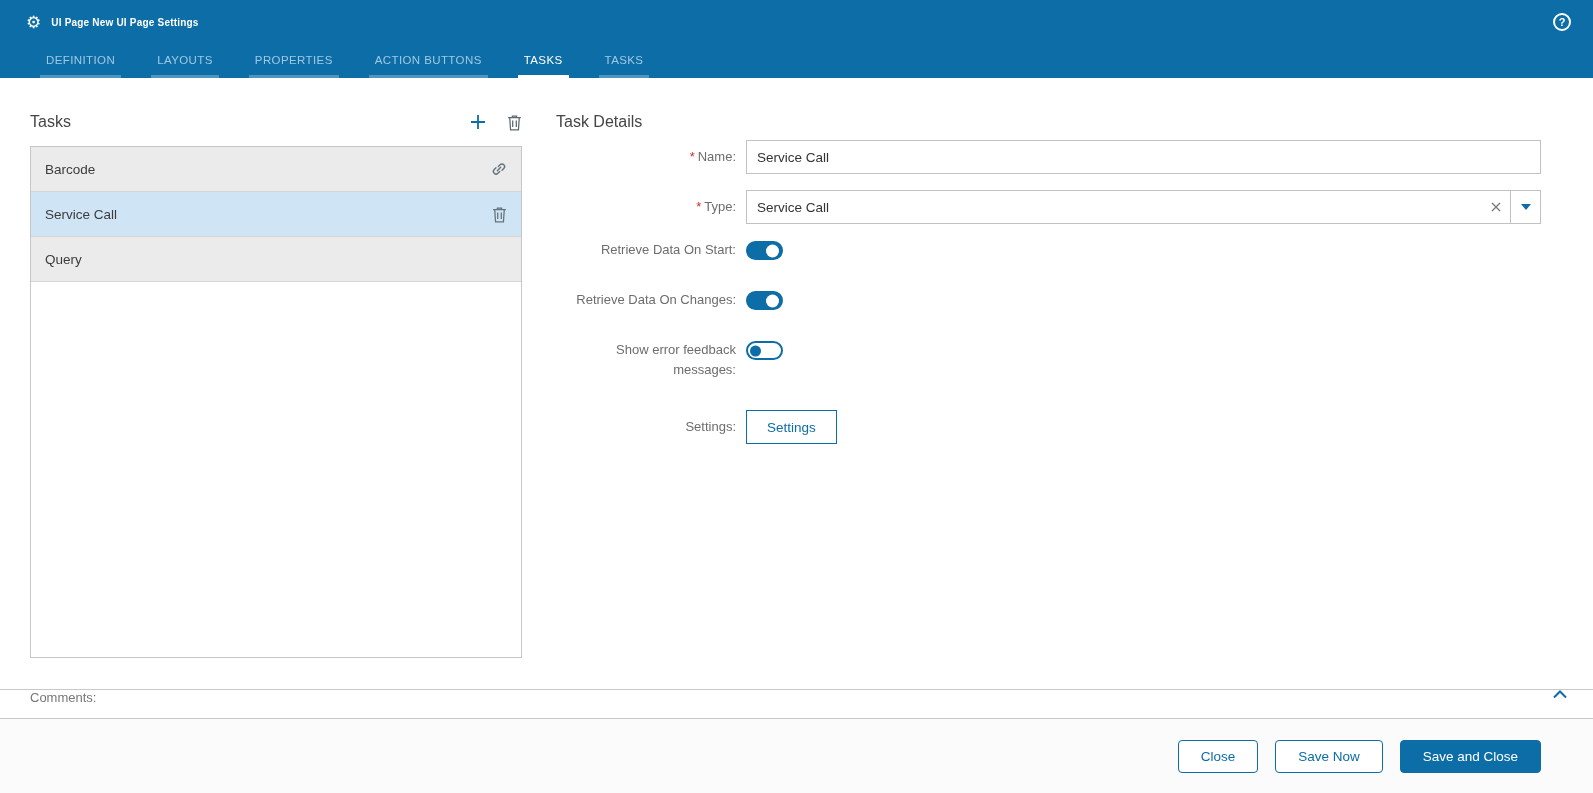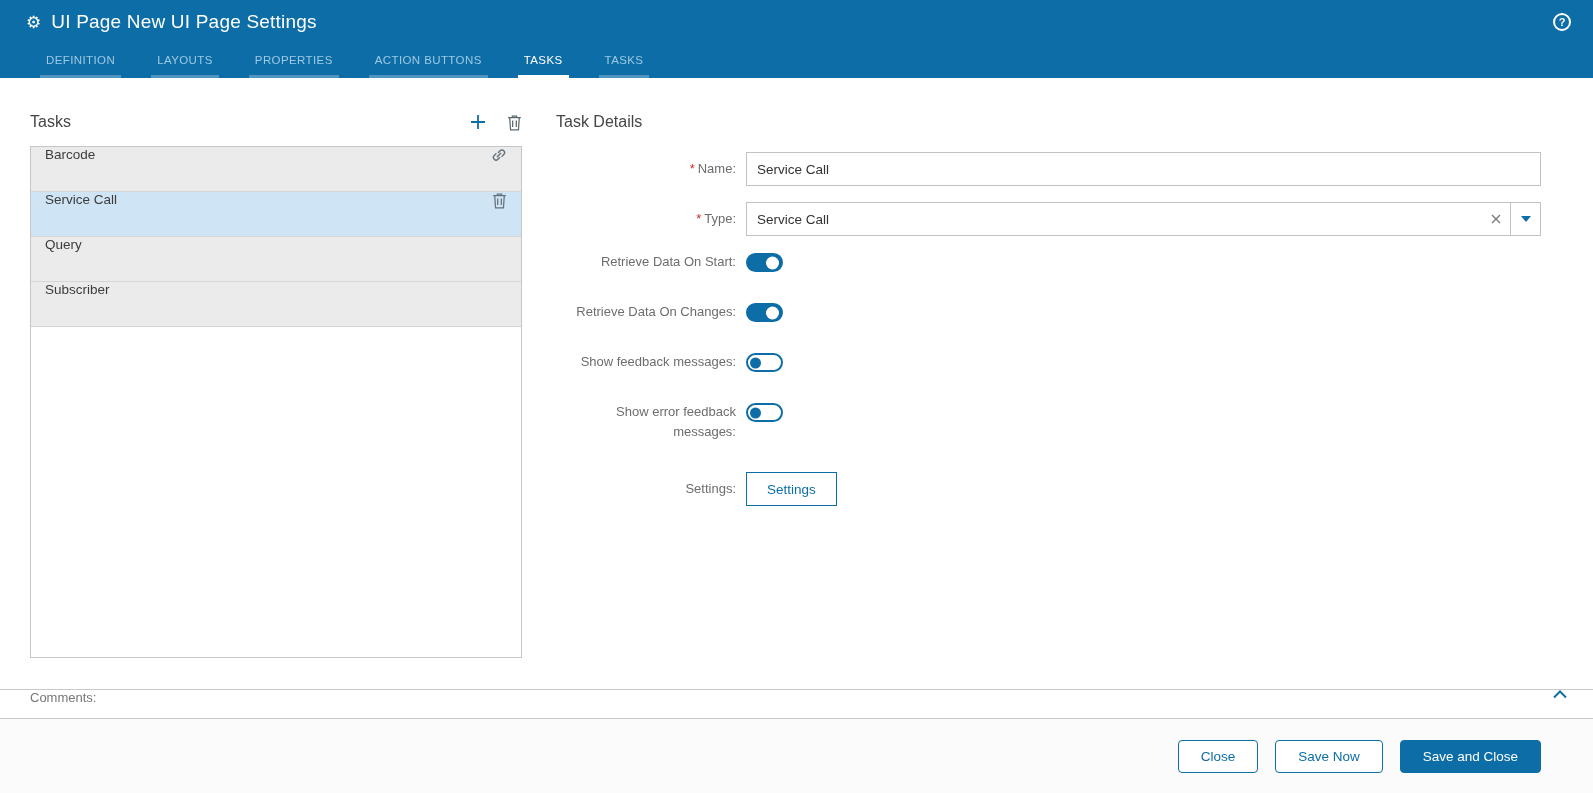--- a/index.html
+++ b/index.html
@@ -8,21 +8,21 @@
     width: 1593px; height: 793px;
     font-family: "Liberation Sans", sans-serif;
     background: #ffffff; color: #333;
     display: flex; flex-direction: column; overflow: hidden;
   }
 
   
   .topbar { background: #0d6da6; color: #fff; flex: none; }
   .title-row { height: 44px; display: flex; align-items: center; padding: 0 22px 0 26px; }
   .gear { font-size: 17px; margin-right: 10px; line-height: 1; }
-  .title { font-size: 19px; font-weight: 400; letter-spacing: .2px; }
+  .title { font-size: 10px; font-weight: 700; letter-spacing: .2px; }
   .help {
     margin-left: auto; width: 18px; height: 18px; border: 2px solid #fff; border-radius: 50%;
     display: flex; align-items: center; justify-content: center;
     font-size: 11px; font-weight: 700; cursor: pointer;
   }
   .tabs { display: flex; padding-left: 40px; height: 34px; }
   .tab {
     margin-right: 30px; padding: 0 6px; display: flex; align-items: center;
     font-size: 11.5px; letter-spacing: .4px; color: #9ec9e4;
     border-bottom: 3px solid rgba(255,255,255,.28); cursor: pointer; white-space: nowrap;
@@ -32,30 +32,30 @@
   
   .content { flex: 1; display: flex; padding: 30px 52px 0 30px; overflow: hidden; }
 
   .left { width: 492px; flex: none; display: flex; flex-direction: column; }
   .left-header { display: flex; align-items: center; height: 28px; margin-bottom: 10px; }
   .panel-title { font-size: 16px; color: #454545; }
   .left-header .hdr-icons { margin-left: auto; display: flex; align-items: center; gap: 20px; }
   .icon-btn { cursor: pointer; display: flex; align-items: center; }
   .task-list { border: 1px solid #c6c6c6; height: 512px; background: #fff; overflow: hidden; }
   .row {
-    height: 45px; display: flex; padding: 0 14px;
+    height: 45px; display: flex; align-items: center; padding: 0 14px;
     background: #ebebeb; border-bottom: 1px solid #d6d6d6;
     font-size: 13.5px; color: #3c3c3c; cursor: pointer;
   }
   .row.selected { background: #cfe4f4; }
   .row .row-icon { margin-left: auto; color: #66737d; cursor: pointer; display: flex; }
   .link-icon-color { color: #555f66; }
 
   .right { flex: 1; margin-left: 34px; display: flex; flex-direction: column; }
-  .right-title { font-size: 16px; color: #454545; height: 28px; margin-bottom: 16px; display: flex; align-items: center; }
+  .right-title { font-size: 16px; color: #454545; height: 28px; margin-bottom: 4px; display: flex; align-items: center; }
 
   .form-row { display: flex; align-items: flex-start; }
   .form-row.input-row { margin-bottom: 16px; }
   .form-row.toggle-row { margin-bottom: 30px; }
   .label {
     width: 190px; flex: none; text-align: right; padding-right: 10px;
     font-size: 13px; color: #6d6d6d; line-height: 20px;
   }
   .input-row .label { line-height: 34px; }
   .req { color: #cf2a27; margin-right: 3px; font-size: 13px; }
@@ -149,23 +149,20 @@
         <span>Service Call</span>
         <span class="row-icon">
           <svg width="15" height="17" viewBox="0 0 14 16">
               <path d="M1 3.5h12M5 3.5V2h4v1.5M2.5 3.5l.8 11.5h7.4l.8-11.5M5.3 6.2v6M8.7 6.2v6" fill="none" stroke="currentColor" stroke-width="1.2"></path>
             </svg>
         </span>
       </div>
       <div class="row">
         <span>Query</span>
       </div>
-      <div class="row">
-        <span>Subscriber</span>
-      </div>
     </div>
   </section>
 
   <section class="right">
     <div class="right-title">Task Details</div>
 
     <div class="form-row input-row">
       <div class="label">
         <span class="req">*</span><span>Name:</span>
       </div>
@@ -197,26 +194,20 @@
         </div>
     </div>
 
     <div class="form-row toggle-row">
       <div class="label">Retrieve Data On Changes:</div>
       <div class="toggle on">
           <span class="knob"></span>
         </div>
     </div>
 
-    <div class="form-row toggle-row">
-      <div class="label">Show feedback messages:</div>
-      <div class="toggle">
-          <span class="knob"></span>
-        </div>
-    </div>
 
     <div class="form-row toggle-row">
       <div class="label">Show error feedback messages:</div>
       <div class="toggle">
           <span class="knob"></span>
         </div>
     </div>
 
     <div class="form-row">
       <div class="label" style="line-height:34px;">Settings:</div>

